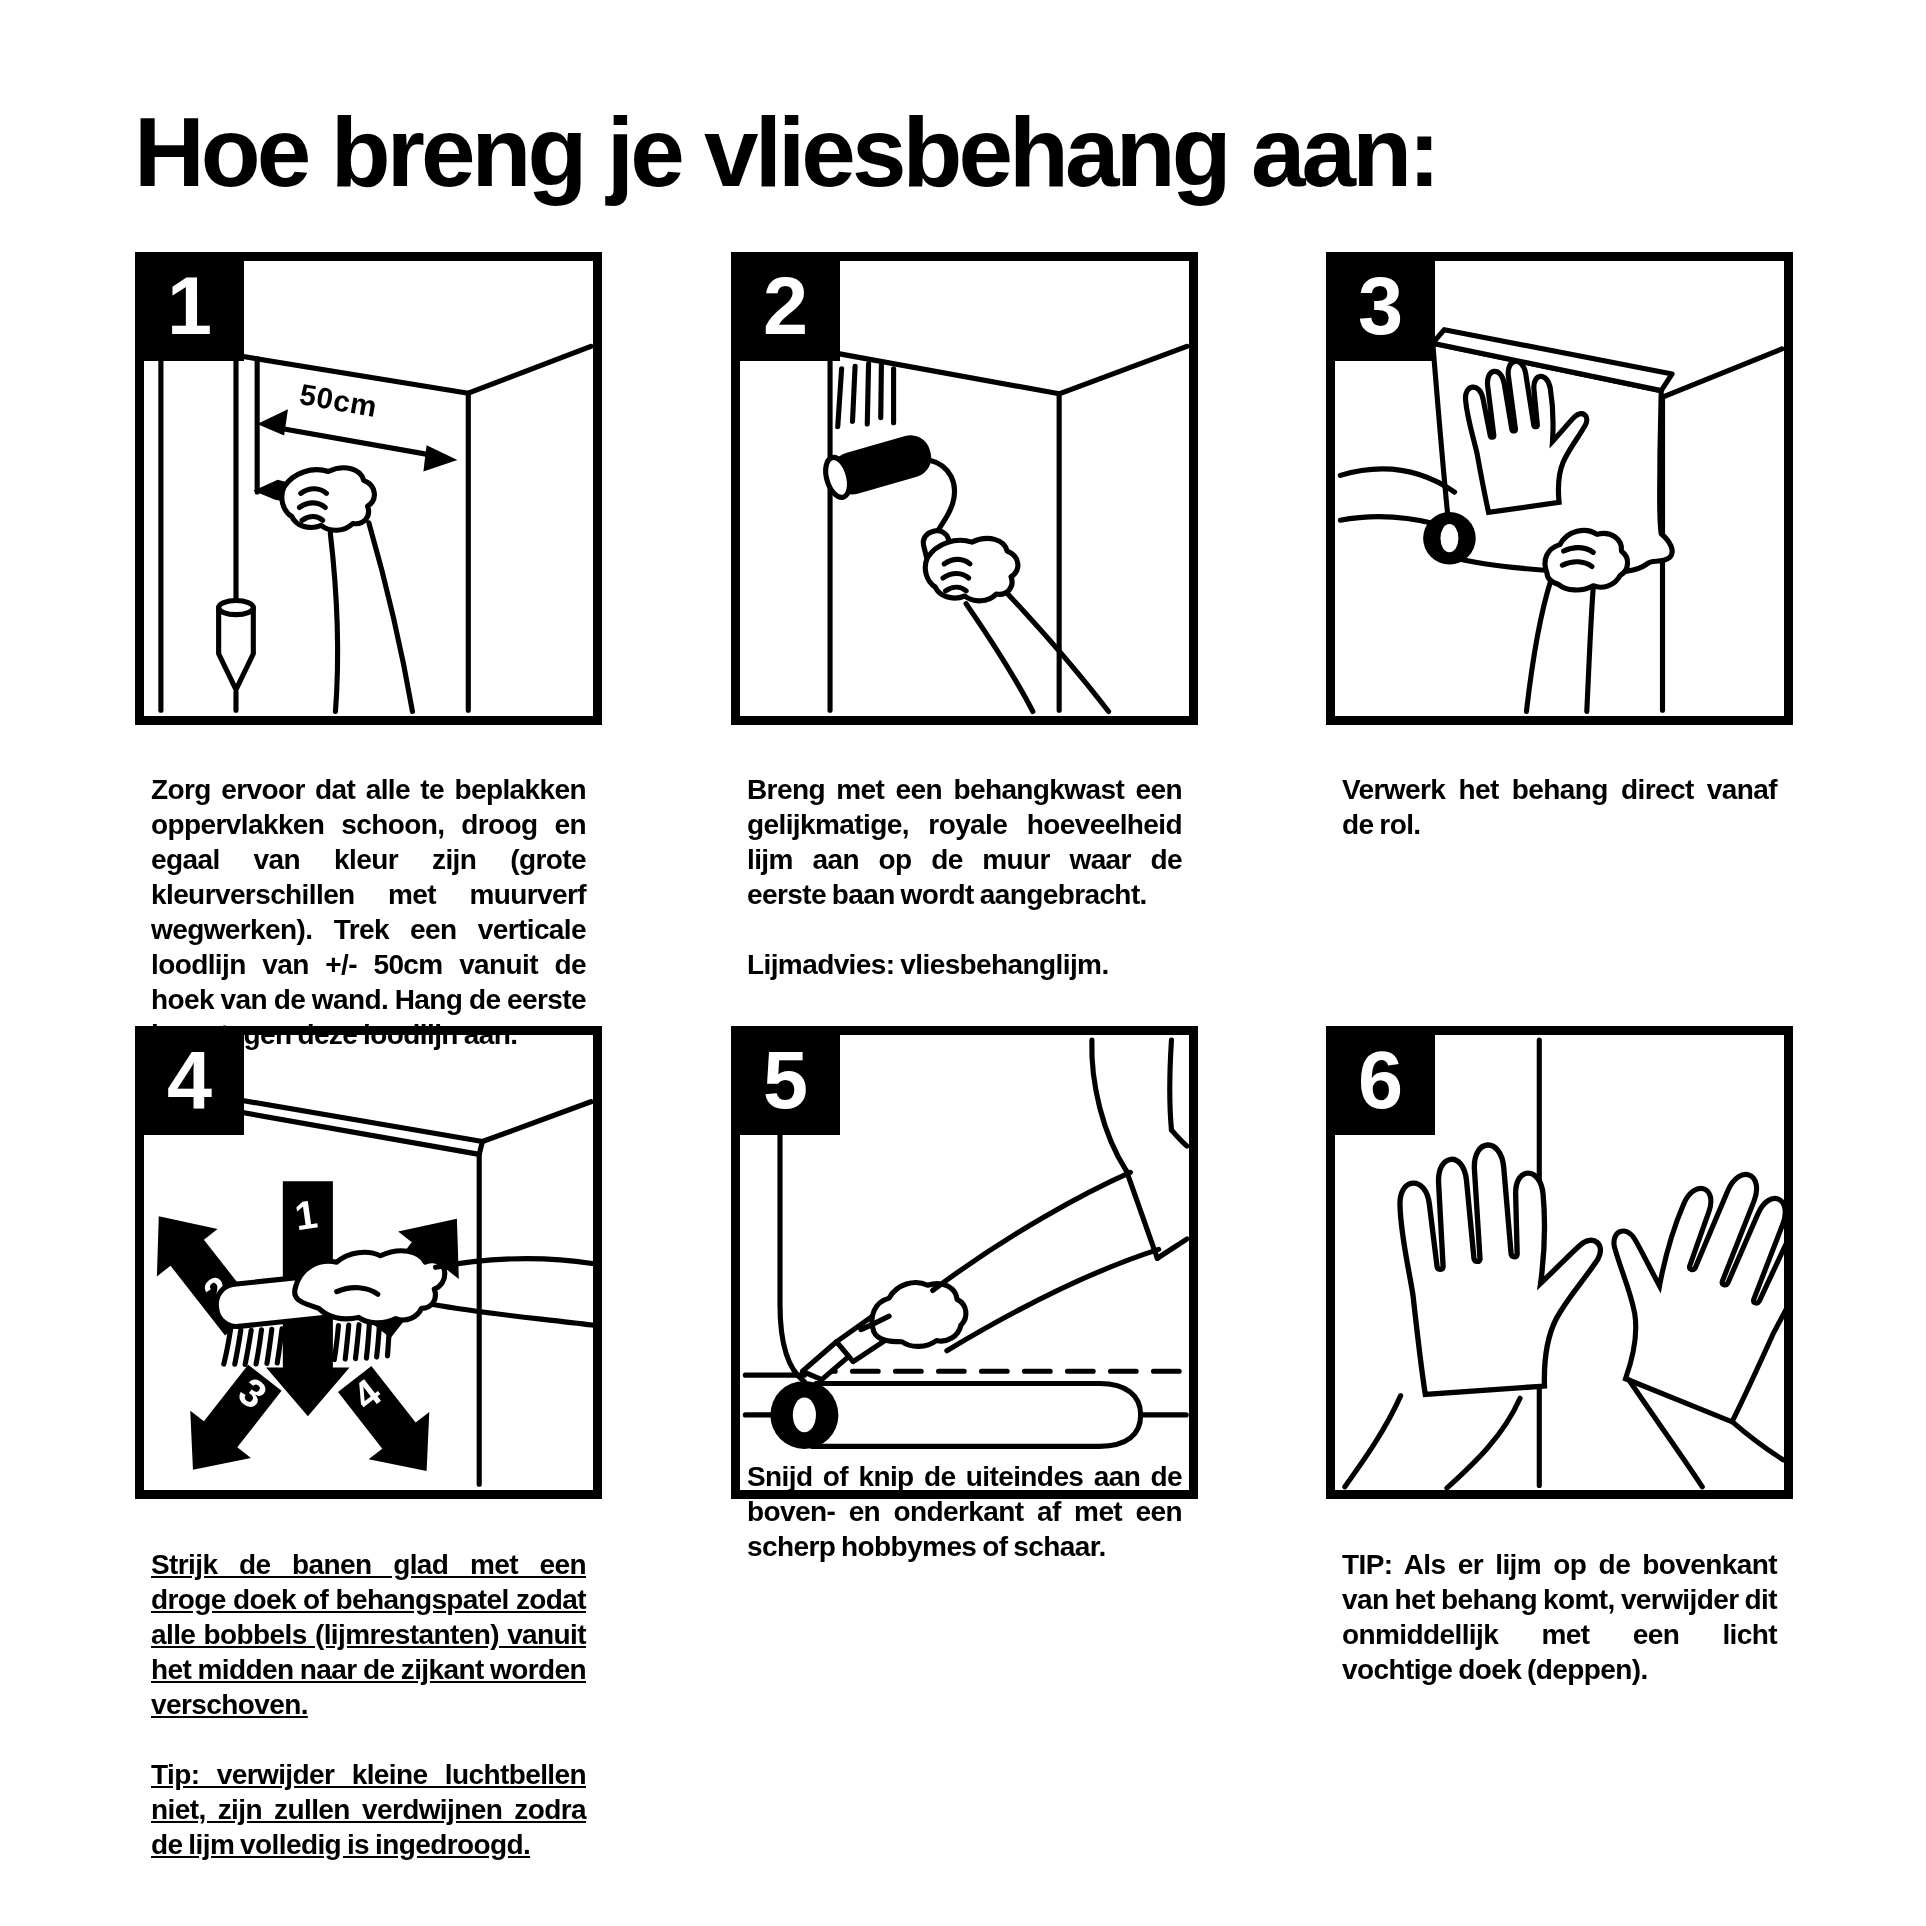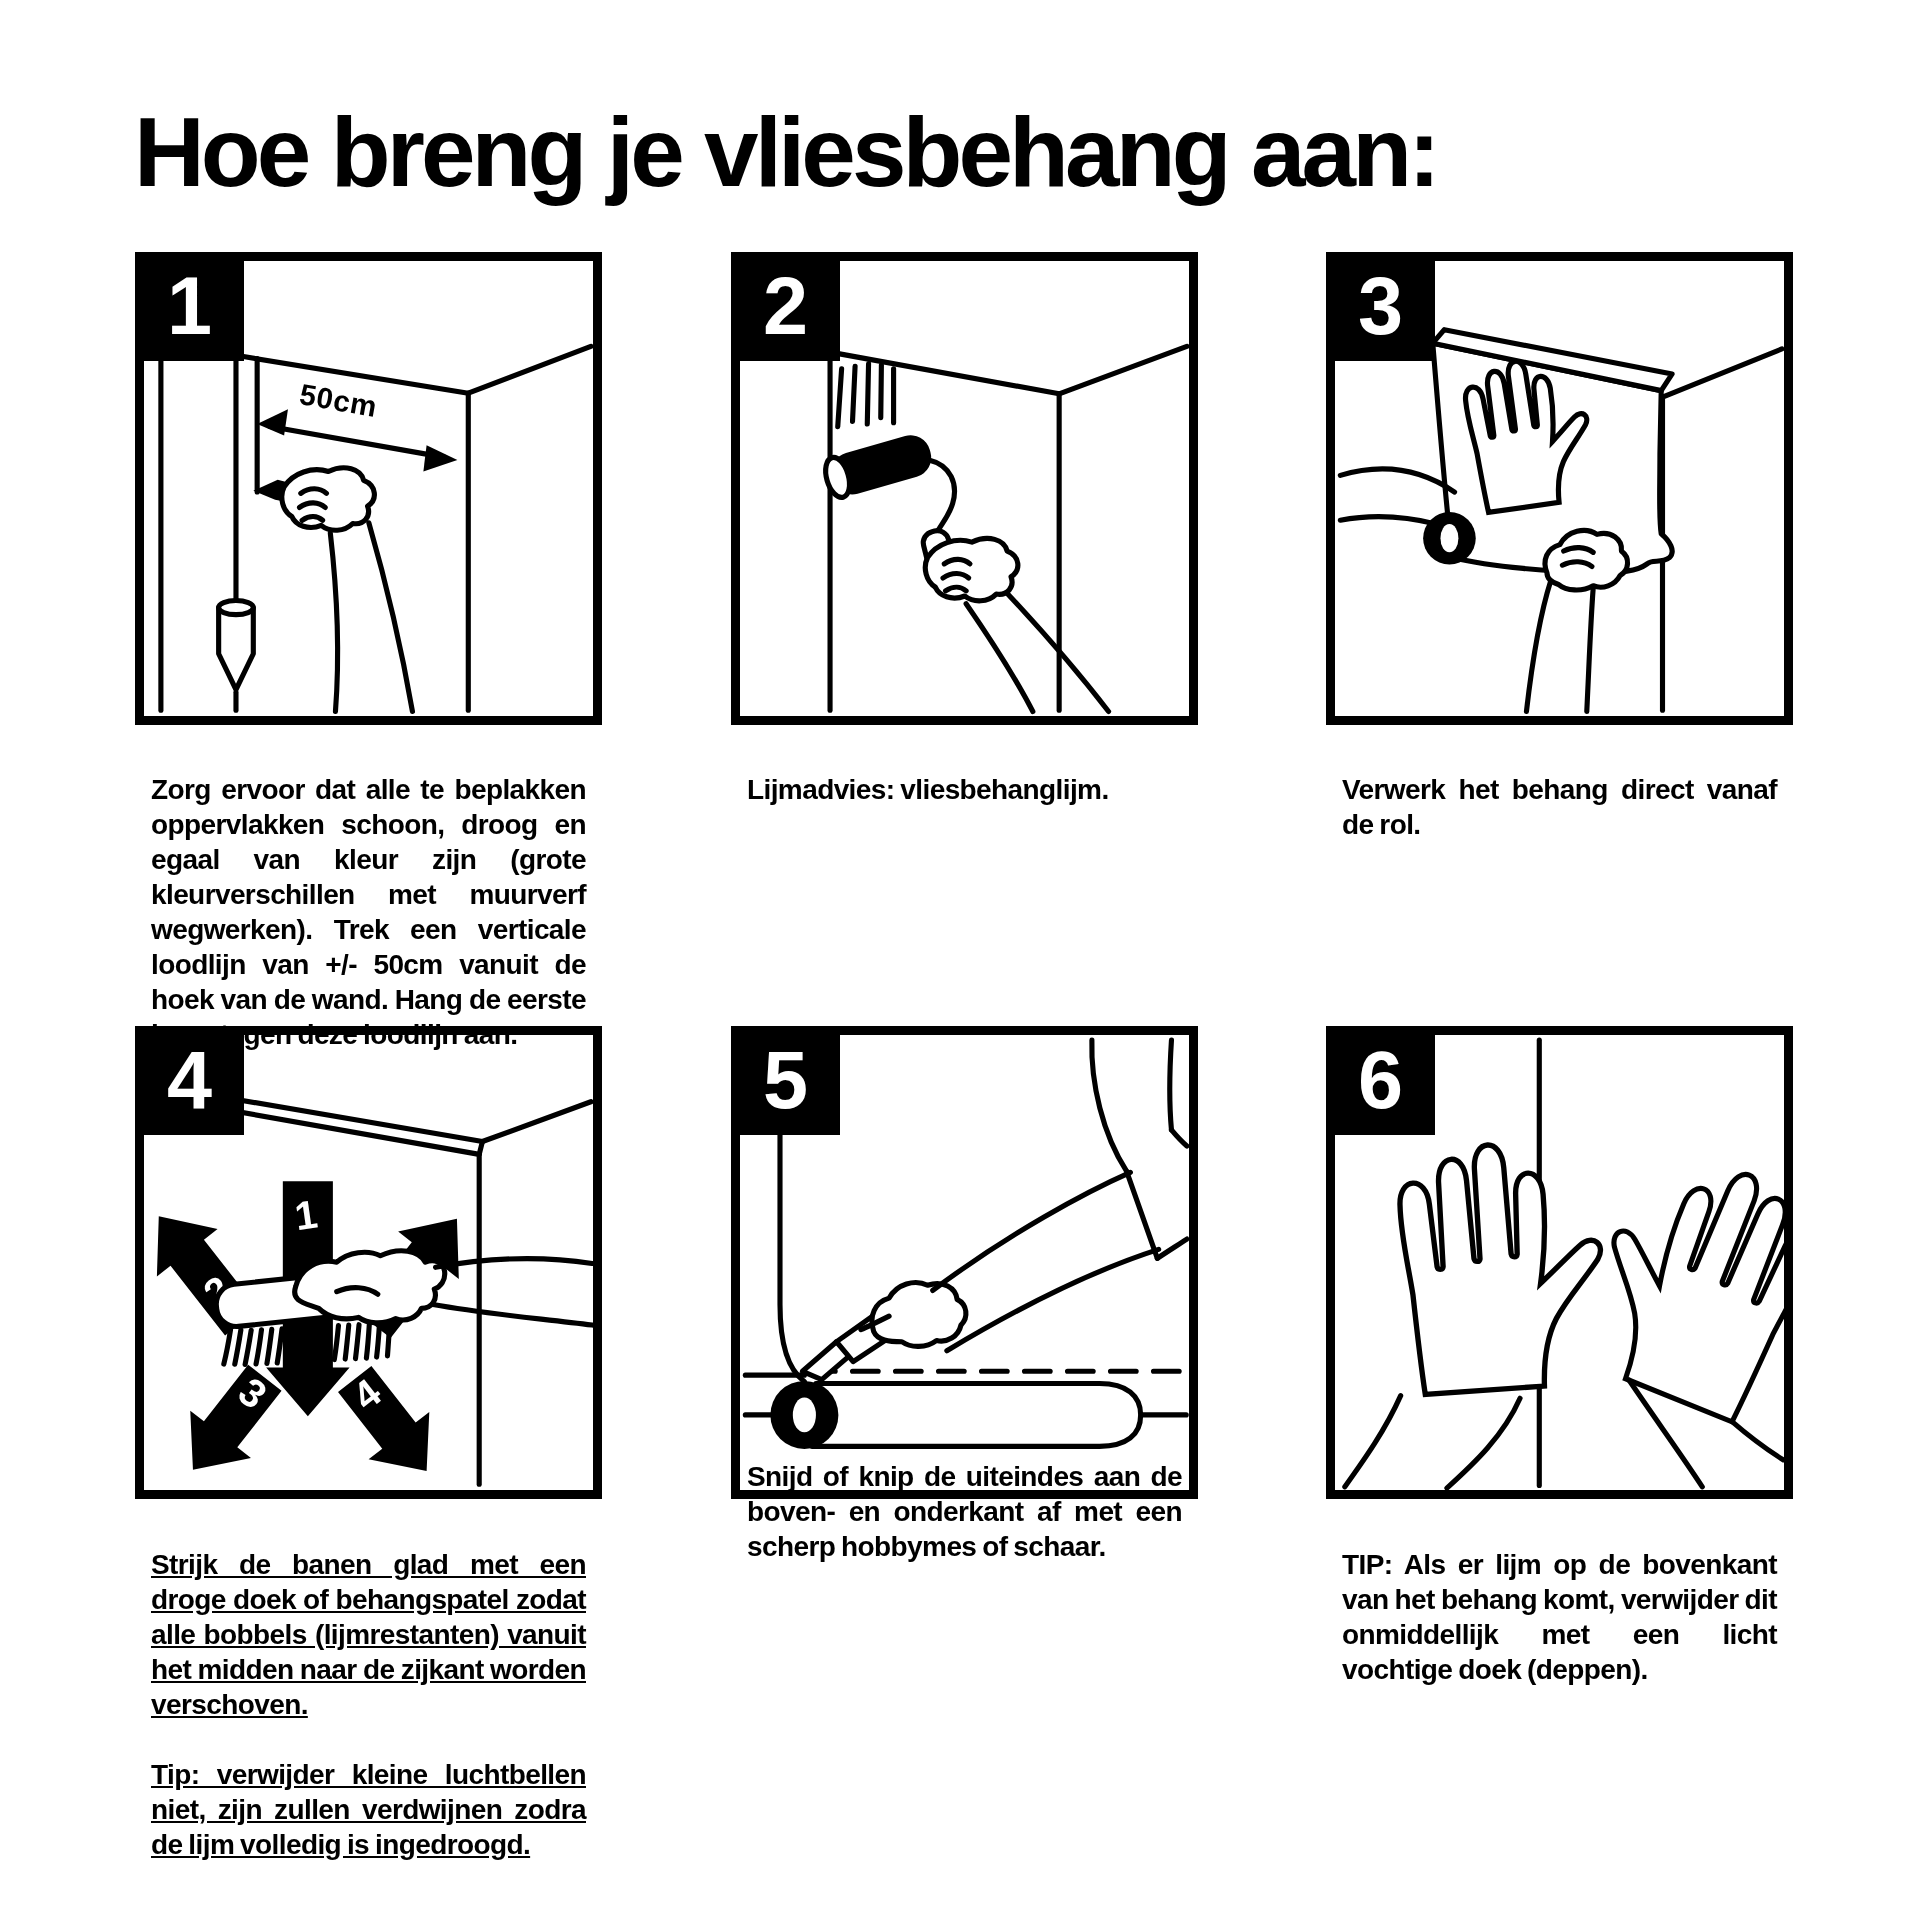--- a/index.html
+++ b/index.html
@@ -223,20 +223,21 @@
       <use href="#spreadHand" transform="translate(822,232) scale(-1,1) rotate(-22)" fill="#fff" stroke="#000" stroke-width="8"></use>
       <path class="art" d="M458,538 C500,600 540,655 572,704 M618,602 C648,628 676,648 698,662"></path>
     </g>
   </svg>
 </div>
 
 <div class="caption c1">
   <p>Zorg ervoor dat alle te beplakken oppervlakken schoon, droog en egaal van kleur zijn (grote kleurverschillen met muurverf wegwerken). Trek een verticale loodlijn van +/- 50cm vanuit de hoek van de wand. Hang de eerste baan tegen deze loodlijn aan.</p>
 </div>
 <div class="caption c2">
+  <p>Breng met een behangkwast een gelijkmatige, royale hoeveelheid lijm aan op de muur waar de eerste baan wordt aangebracht.</p>
   <p>Lijmadvies: vliesbehanglijm.</p>
 </div>
 <div class="caption c3">
   <p>Verwerk het behang direct vanaf de rol.</p>
 </div>
 <div class="caption c4">
   <p>Strijk de banen glad met een droge doek of behangspatel zodat alle bobbels (lijmrestanten) vanuit het midden naar de zijkant worden verschoven.</p>
   <p>Tip: verwijder kleine luchtbellen niet, zijn zullen verdwijnen zodra de lijm volledig is ingedroogd.</p>
 </div>
 <div class="caption c5">

